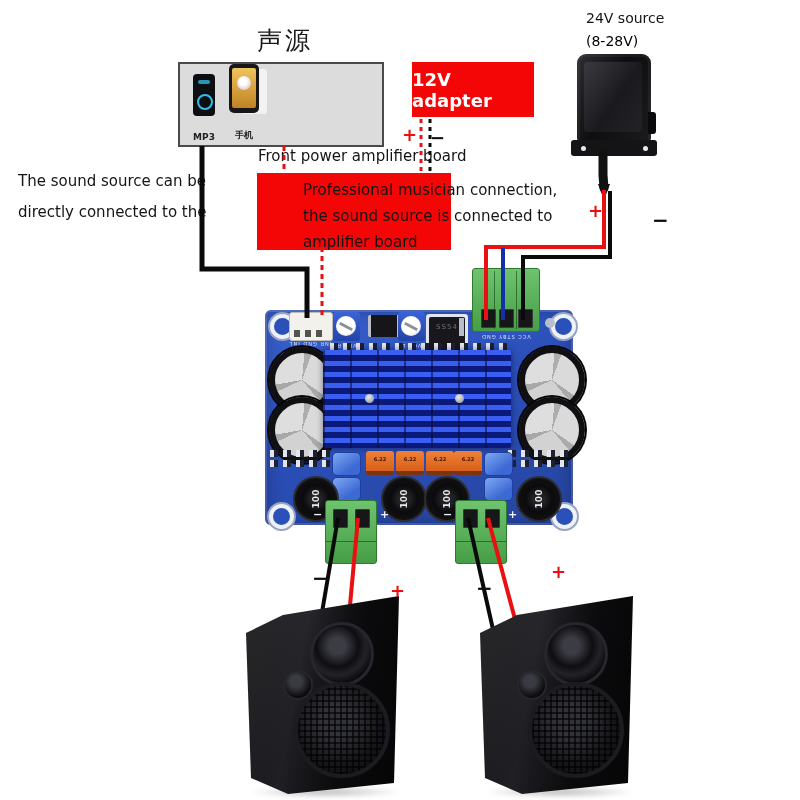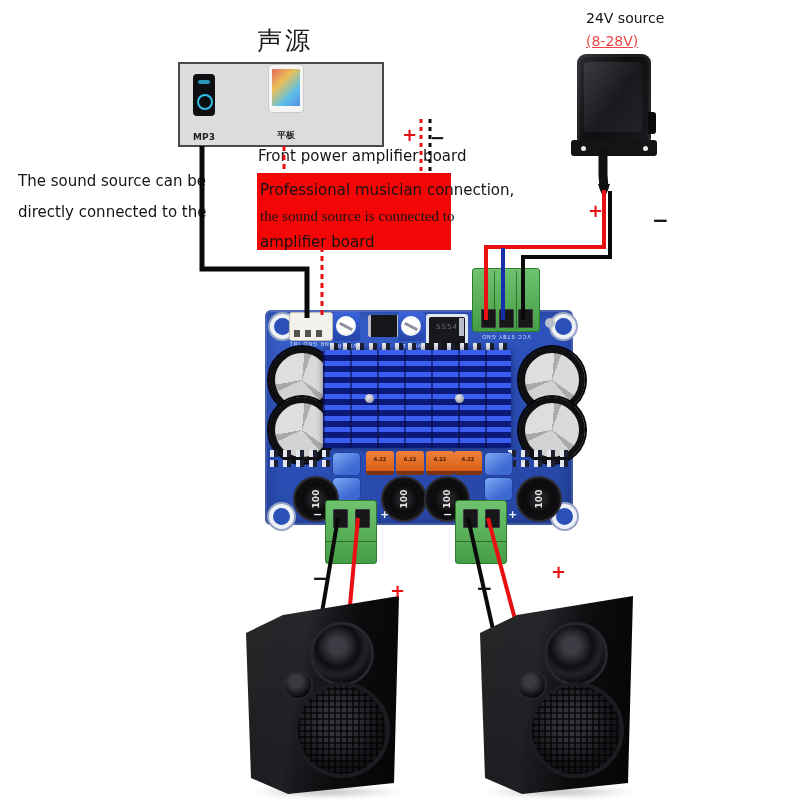--- a/index.html
+++ b/index.html
@@ -27,21 +27,21 @@
 
   
   .box12{left:412px;top:62px;width:122px;height:55px;background:#f40606;color:#fff;display:flex;align-items:center;justify-content:center;font-size:18px;font-weight:bold;}
   .ad24body{left:577px;top:54px;width:74px;height:90px;background:linear-gradient(115deg,#2e2e33 0%,#0e0e10 45%,#1b1b1f 100%);border-radius:9px 9px 6px 6px;box-shadow:inset 0 0 0 3px rgba(255,255,255,0.05);}
   .ad24body:before{content:"";position:absolute;left:7px;top:8px;right:9px;bottom:12px;background:linear-gradient(125deg,#3a3a40 0%,#1a1a1e 55%,#222227 100%);border-radius:4px;}
   .ad24tab{left:648px;top:112px;width:8px;height:22px;background:#0a0a0c;border-radius:0 3px 3px 0;}
   .ad24plate{left:571px;top:140px;width:86px;height:16px;background:#141416;border-radius:3px;}
   .screwdot{width:5px;height:5px;border-radius:50%;background:#e8e8e8;}
 
   .note{font-size:15px;color:#141414;line-height:31px;}
-  .note2{font-size:15px;color:#141414;line-height:26px;}
+  .note2{font-size:15px;color:#141414;line-height:26px;margin-left:43px;}
   .redblock{left:257px;top:173px;width:194px;height:77px;background:#f40606;}
   .plus{color:#e81010;font-weight:bold;font-size:18px;}
   .minus{color:#111;font-weight:bold;font-size:18px;}
 
   
   .board{left:265px;top:310px;width:308px;height:215px;background:linear-gradient(160deg,#3a62cf 0%,#2b4fb8 45%,#26459f 100%);border-radius:6px;box-shadow:inset 0 0 0 2px rgba(255,255,255,0.15), inset 0 0 18px rgba(0,0,30,0.35);}
   .hole{position:absolute;width:17px;height:17px;border-radius:50%;background:#2b50b8;border:4px solid #eef1f6;box-shadow:0 0 0 2px #97a4c4;}
   .wconn{position:absolute;left:24px;top:2px;width:42px;height:27px;background:#f2f1ec;border:1px solid #bdbdb4;border-radius:3px;}
   .wconn:before{content:"";position:absolute;left:4px;bottom:3px;width:32px;height:7px;background:repeating-linear-gradient(90deg,#55534e 0 6px,#f2f1ec 6px 11px);}
   .silk{position:absolute;color:#d6e2ff;font-size:5px;letter-spacing:1px;transform:rotate(180deg);text-align:center;}
@@ -81,49 +81,50 @@
 
 <div class="stage">
 
   <div class="lbl title" style="left:257px;top:24px;">声源</div>
 
   <div class="abs src-box">
     <div class="dev" style="left:6px;width:36px;">
       <div class="mp3body"></div>
       <div class="dlabel">MP3</div>
     </div>
-    <div class="dev" style="left:86px;width:40px;">
-      <div class="tabbody"></div>
-      <div class="dlabel">平板</div>
-    </div>
-  </div>
-
+    <div class="dev" style="left:44px;width:40px;">
+      <div class="phonebody"></div>
+      <div class="dlabel">手机</div>
+    </div>
+  </div>
+
+  <div class="abs box12">12V adapter</div>
   <div class="lbl plus" style="left:402px;top:124px;">+</div>
   <div class="lbl minus" style="left:430px;top:127px;">−</div>
 
   <div class="lbl" style="left:586px;top:10px;font-size:14px;color:#141414;">24V source</div>
-  <div class="lbl" style="left:586px;top:33px;font-size:14px;color:#ef4444;text-decoration:underline;">(8-28V)</div>
+  <div class="lbl" style="left:586px;top:33px;font-size:14px;color:#000000;">(8-28V)</div>
   <div class="abs ad24body"></div>
   <div class="abs ad24tab"></div>
   <div class="abs ad24plate">
     <div class="screwdot abs" style="left:10px;top:6px;"></div>
     <div class="screwdot abs" style="left:72px;top:6px;"></div>
   </div>
   <div class="lbl plus" style="left:588px;top:200px;">+</div>
   <div class="lbl minus" style="left:652px;top:208px;font-size:20px;">−</div>
 
   <div class="abs note" style="left:18px;top:166px;">
     <div>The sound source can be</div>
     <div>directly connected to the</div>
   </div>
   <div class="lbl" style="left:258px;top:147px;font-size:15px;color:#141414;">Front power amplifier board</div>
   <div class="abs redblock"></div>
   <div class="abs note2" style="left:260px;top:177px;">
     <div style="white-space:nowrap;">Professional musician connection,</div>
-    <div style="white-space:nowrap;font-family:Liberation Serif, serif;">the sound source is connected to</div>
+    <div style="white-space:nowrap;">the sound source is connected to</div>
     <div style="white-space:nowrap;">amplifier board</div>
   </div>
 
   <div class="abs board">
     <div class="hole" style="left:5px;top:4px;"></div>
     <div class="hole" style="left:286px;top:4px;"></div>
     <div class="hole" style="left:4px;top:194px;"></div>
     <div class="hole" style="left:287px;top:194px;"></div>
 
     <div class="wconn"></div>

